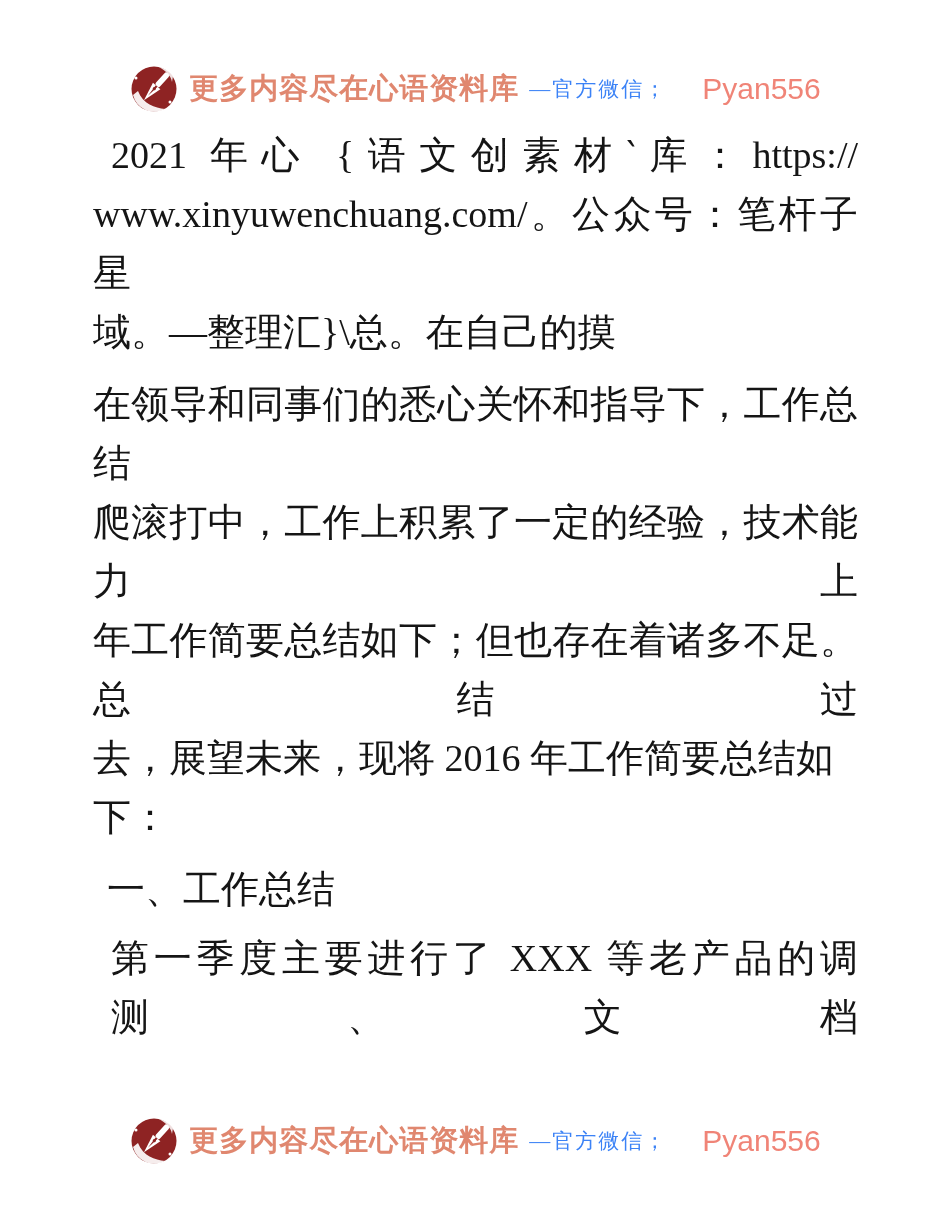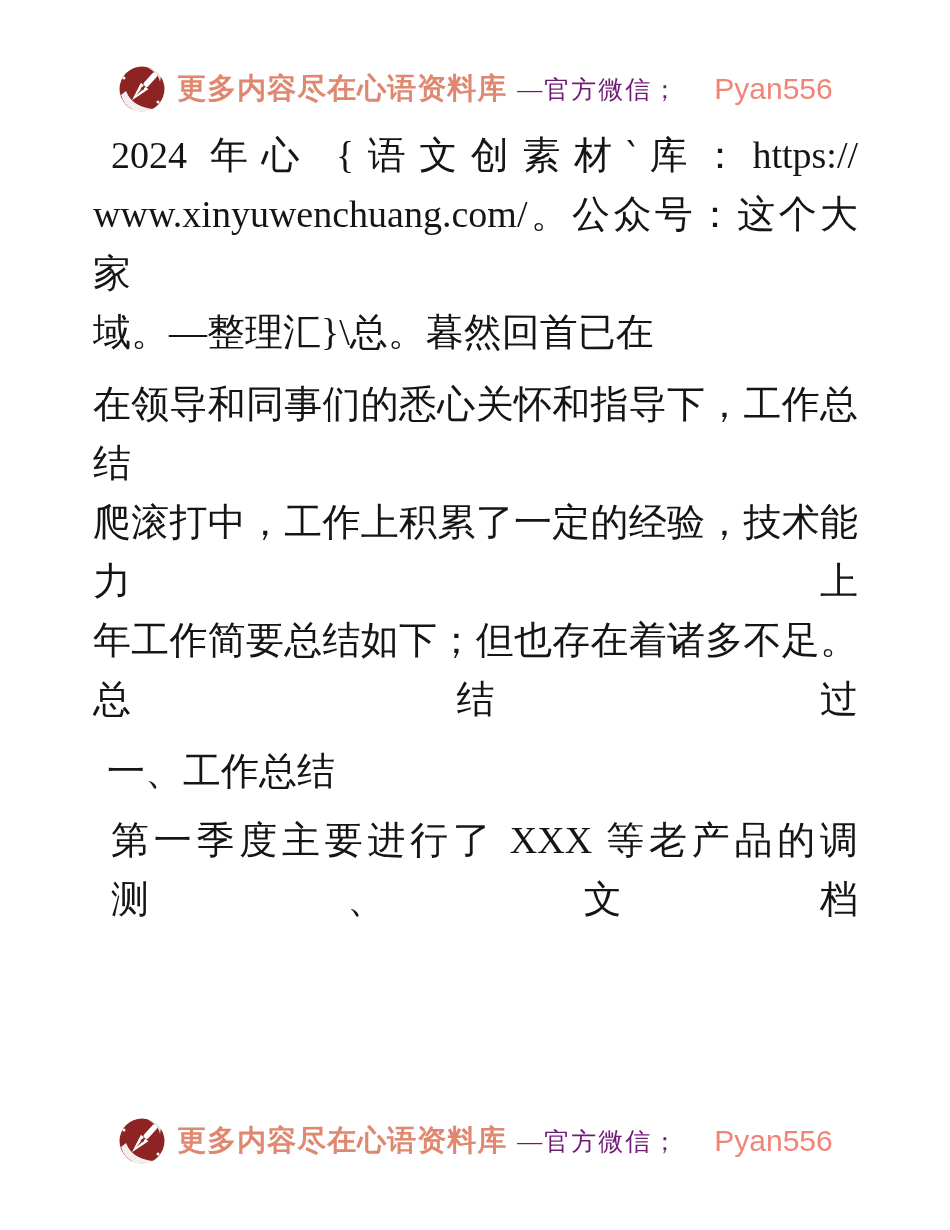--- a/index.html
+++ b/index.html
@@ -28,22 +28,22 @@
   .wm-logo { width: 50px; height: 50px; flex: 0 0 auto; }
   .wm-brand {
     font-family: "Liberation Serif", serif;
     font-weight: 700;
     font-size: 29px;
     color: #e0876f;
     letter-spacing: 1px;
   }
   .wm-divider {
     font-family: "Liberation Serif", serif;
-    font-size: 25px;
-    color: #701a75;
+    font-size: 21px;
+    color: #3b82f6;
     letter-spacing: 2px;
   }
   .wm-account {
     font-family: "Liberation Sans", sans-serif;
     font-size: 30px;
     color: #f08477;
     margin-left: 25px;
   }
   
   .doc {
@@ -81,29 +81,30 @@
       <circle cx="41" cy="38" r="1.5" fill="#ffffff"></circle>
     </svg>
     <span class="wm-brand">更多内容尽在心语资料库</span>
       <span class="wm-divider">—官方微信；</span>
       <span class="wm-account">Pyan556</span>
   </div>
 
   <div class="doc">
 
     <div class="para">
-      <div class="line full indent">2024 年心 {语文创素材‵库：https://</div>
-      <div class="line full">www.xinyuwenchuang.com/。公众号：这个大家</div>
-      <div class="line">域。—整理汇}\总。暮然回首已在</div>
+      <div class="line full indent">2021 年心 {语文创素材‵库：https://</div>
+      <div class="line full">www.xinyuwenchuang.com/。公众号：笔杆子星</div>
+      <div class="line">域。—整理汇}\总。在自己的摸</div>
     </div>
 
     <div class="para">
       <div class="line full">在领导和同事们的悉心关怀和指导下，工作总结</div>
       <div class="line full">爬滚打中，工作上积累了一定的经验，技术能力上</div>
       <div class="line full">年工作简要总结如下；但也存在着诸多不足。总结过</div>
+      <div class="line">去，展望未来，现将 2016 年工作简要总结如下：</div>
     </div>
 
     <div class="heading">一、工作总结</div>
 
     <div class="para">
       <div class="line full indent">第一季度主要进行了 XXX 等老产品的调测、文档</div>
 
     </div>
 
   </div>

